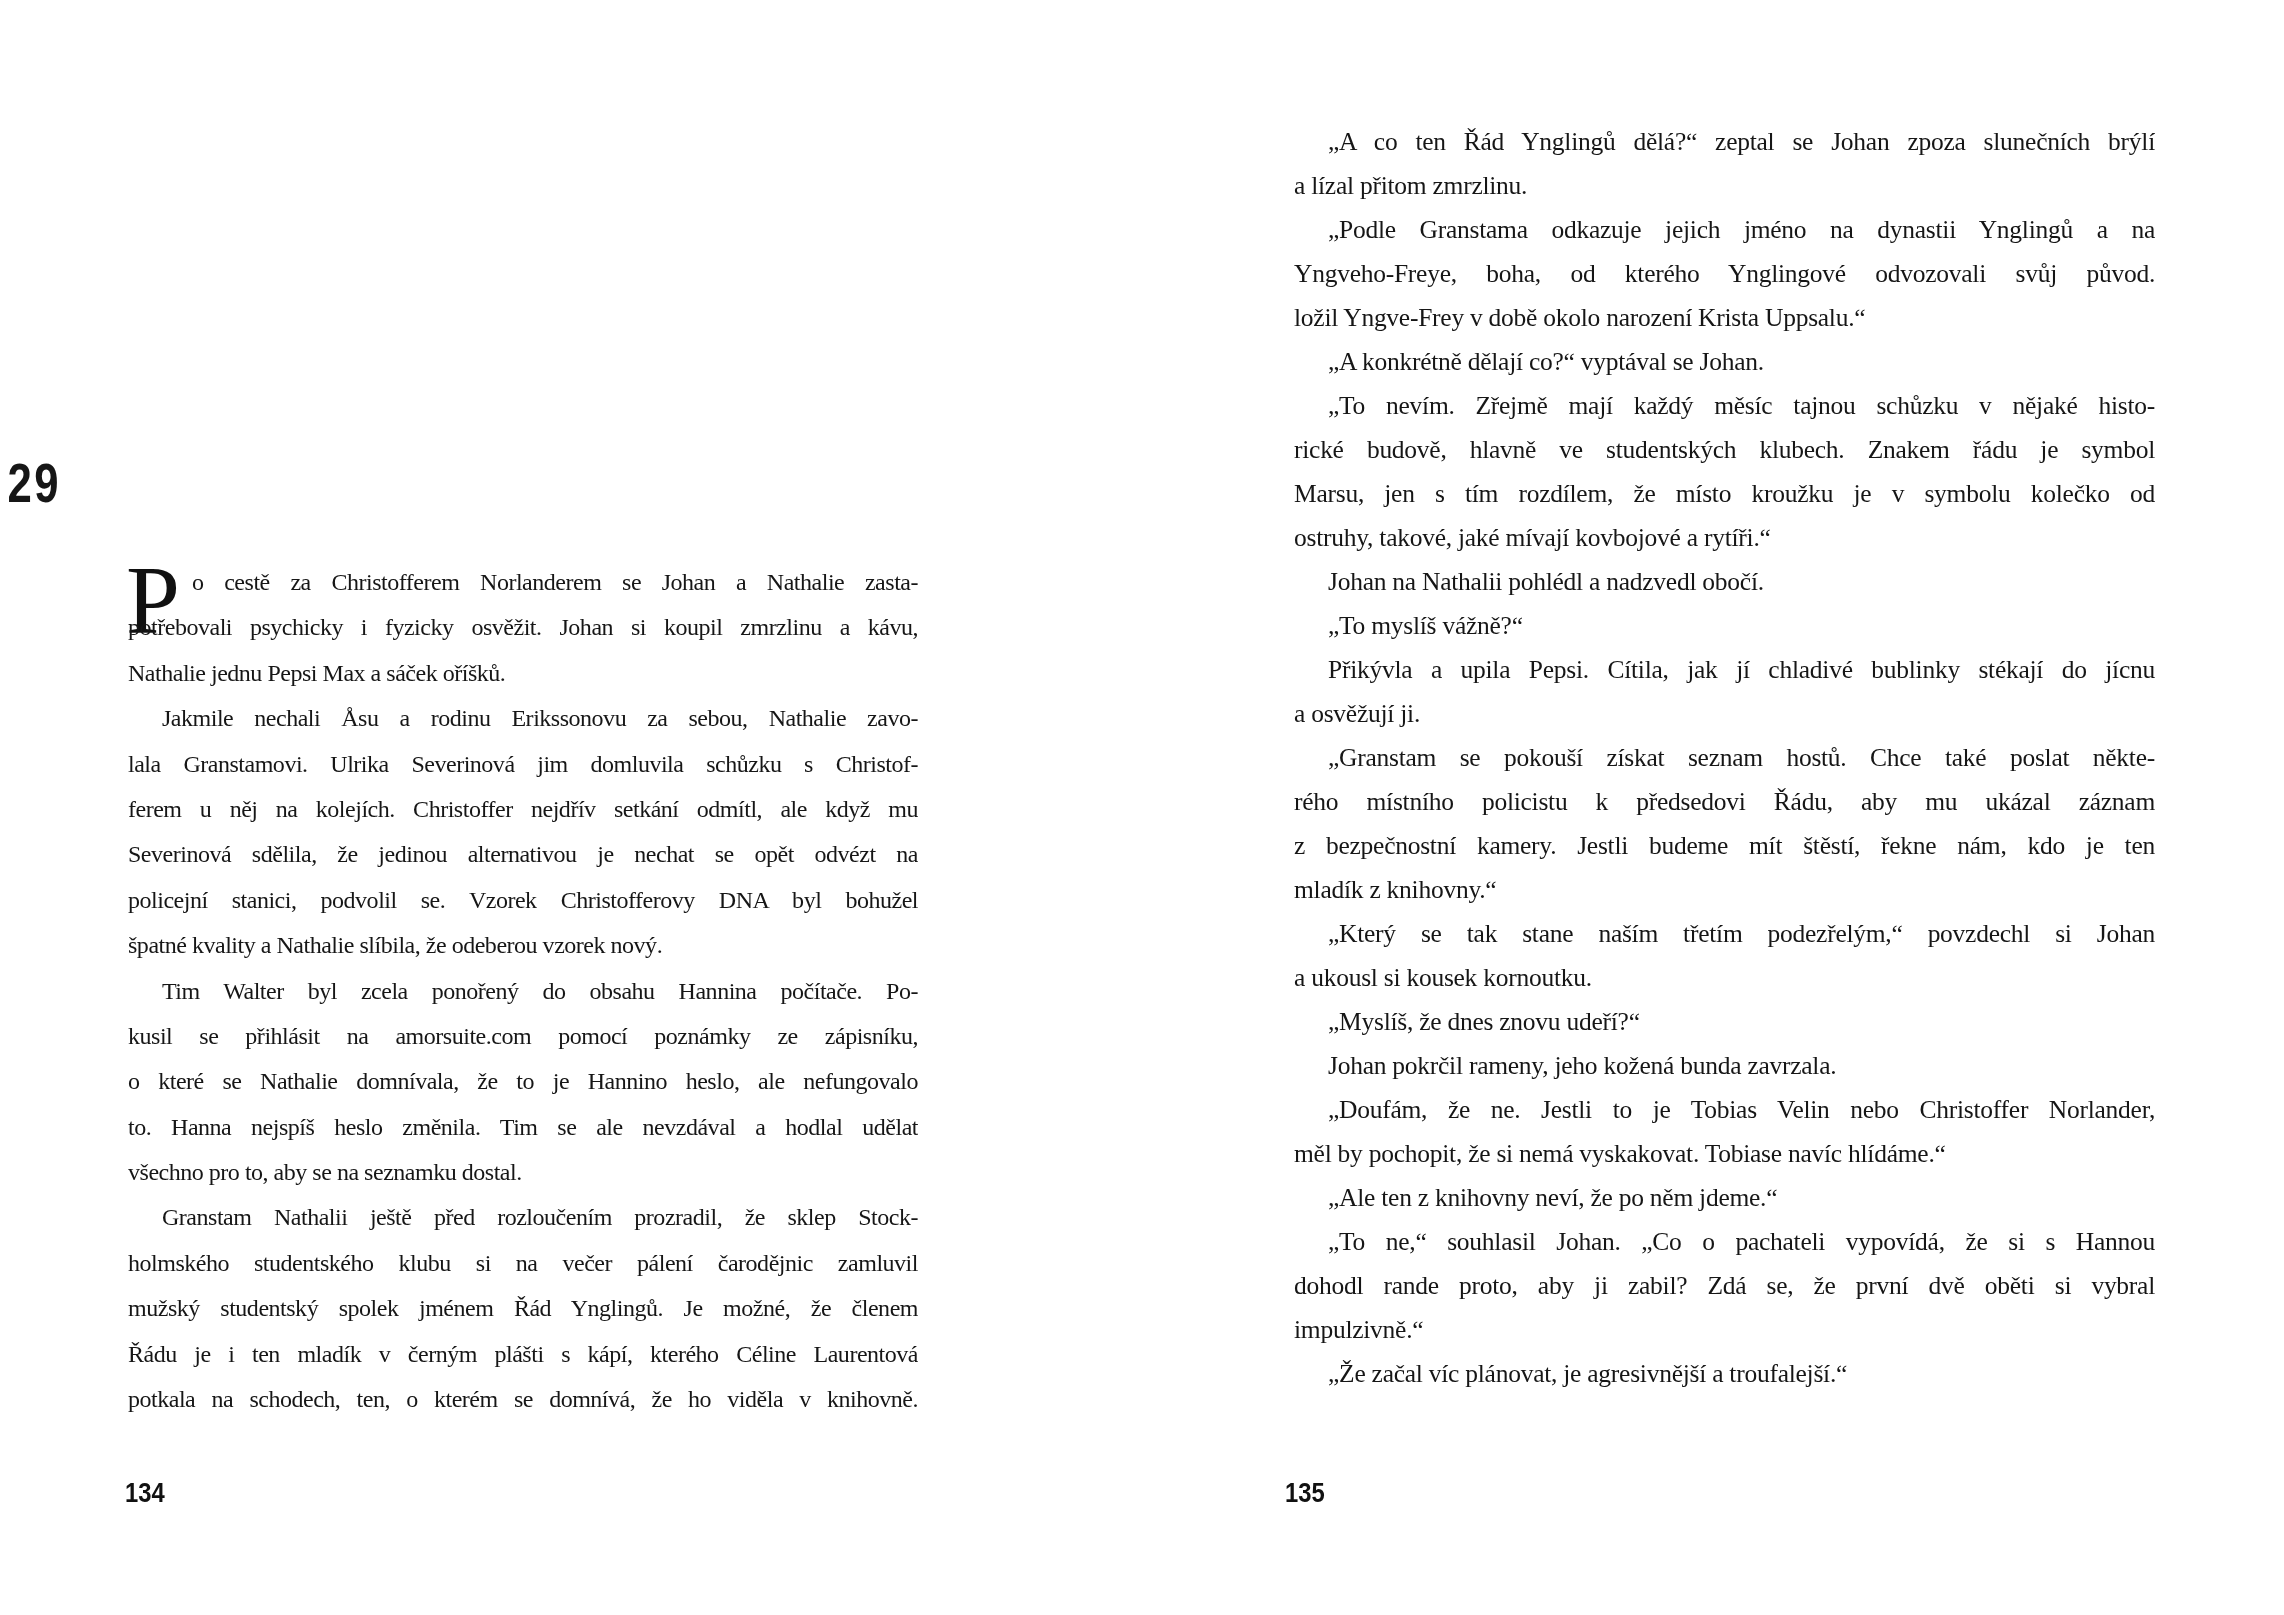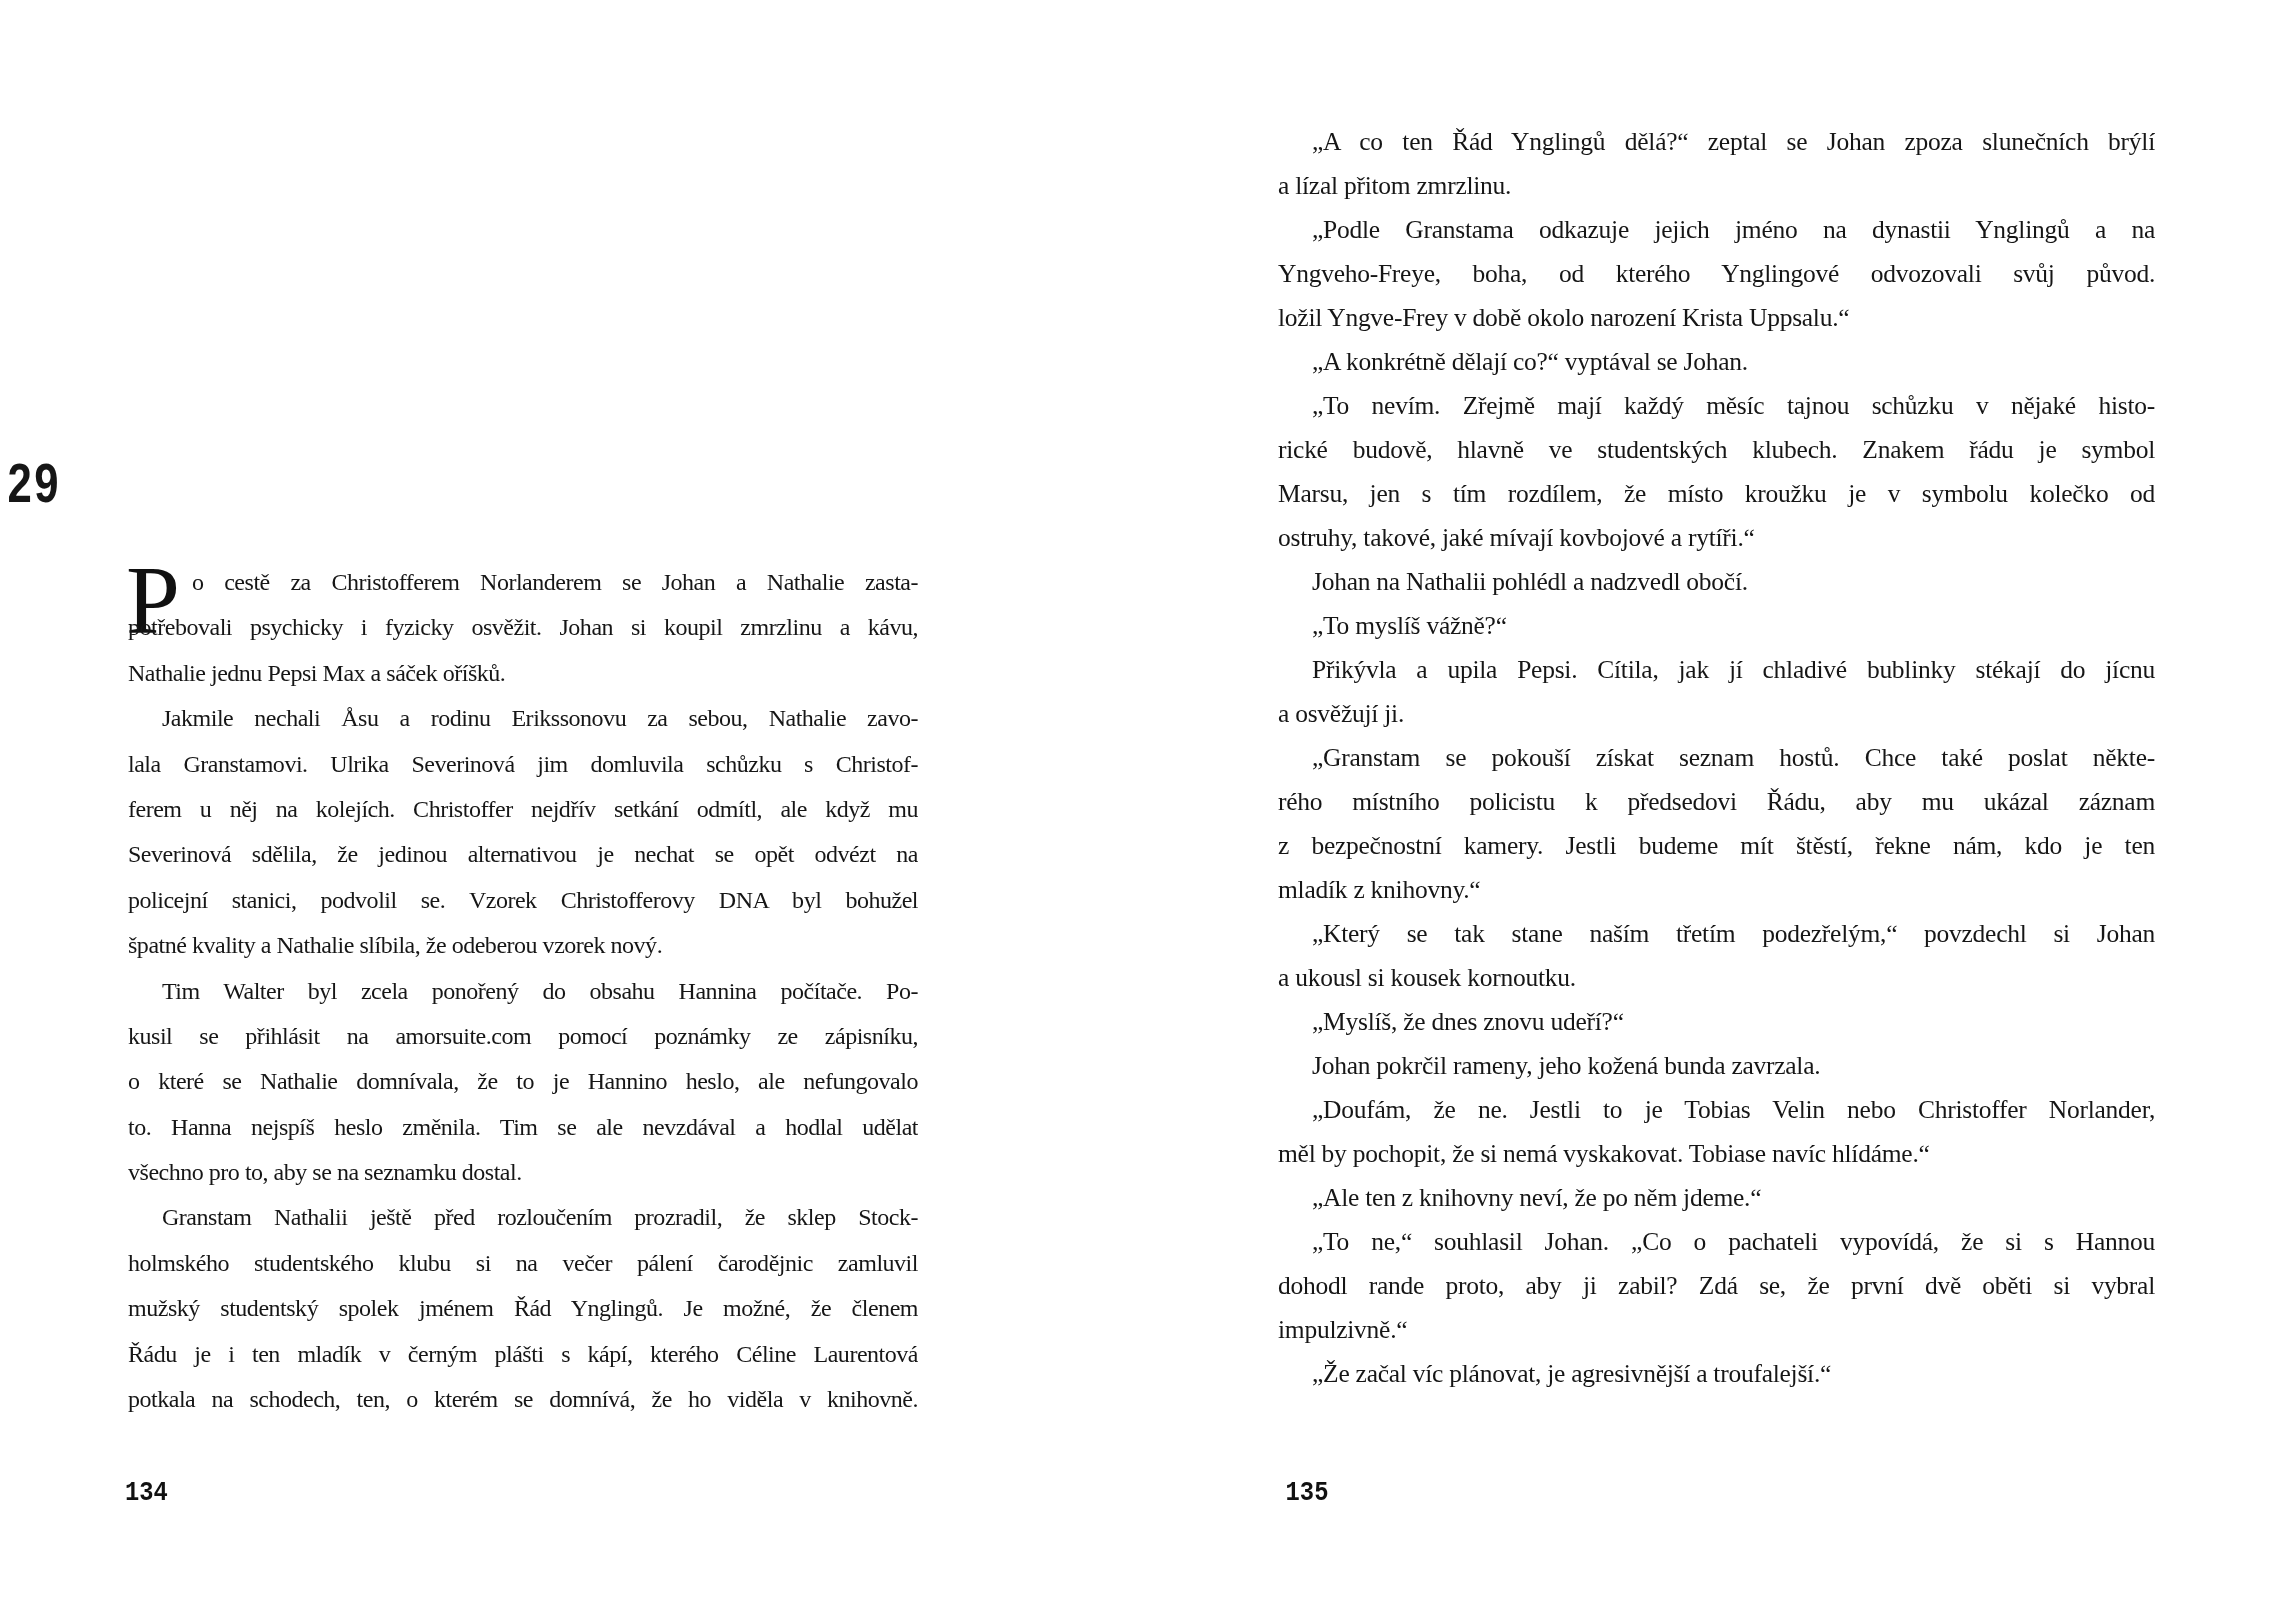--- a/index.html
+++ b/index.html
@@ -63,20 +63,21 @@
   #right-body {
     left: 1278px;
     top: 120px;
     width: 877px;
     font-size: 25.5px;
     letter-spacing: -0.01em;
   }
   #right-body .line {
     height: 44px;
     line-height: 44px;
+    margin-left: 16px;
   }
   .line {
     white-space: normal;
     overflow: hidden;
     text-align: justify;
     text-align-last: justify;
   }
   .line.nj {
     text-align: left;
     text-align-last: left;
@@ -85,21 +86,21 @@
     text-indent: 34px;
   }
   .line.dc {
     padding-left: 64px;
   }
 
   
   .pagenum {
     position: absolute;
     top: 1477px;
-    font-family: Liberation Mono, monospace;
+    font-family: Liberation Sans, sans-serif;
     font-weight: bold;
     font-size: 28px;
     color: #111;
   }
   .pagenum span {
     display: inline-block;
     transform: scaleX(0.85);
     transform-origin: left center;
   }
   #pagenum-left {

